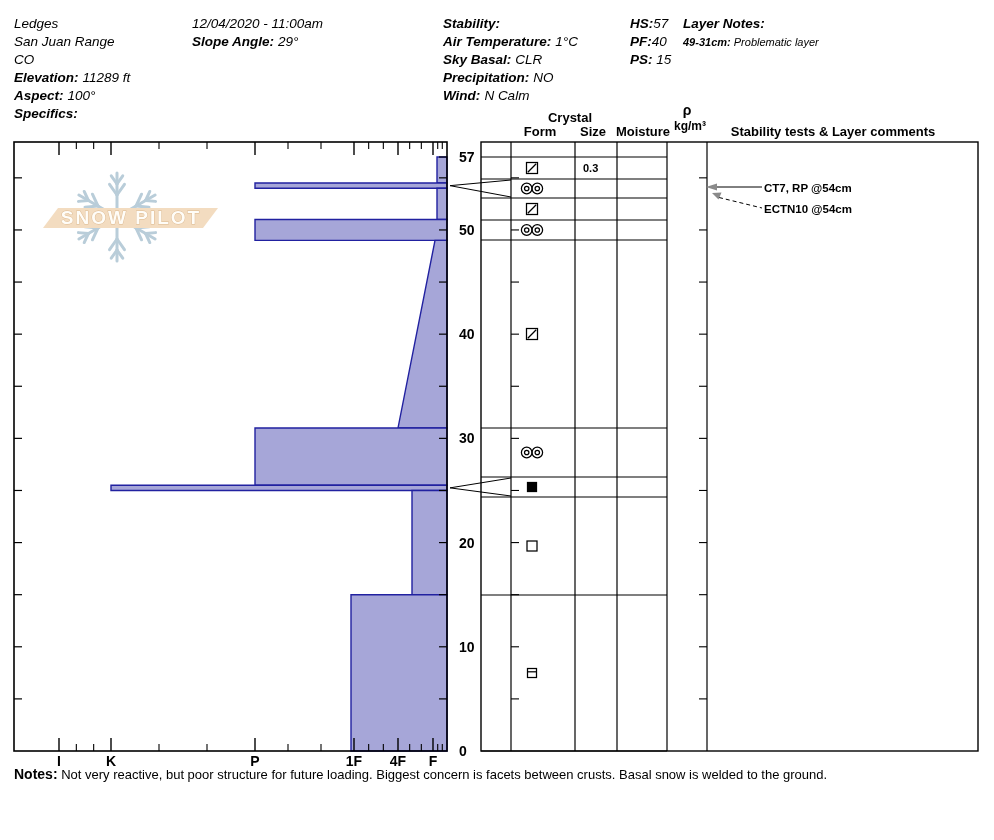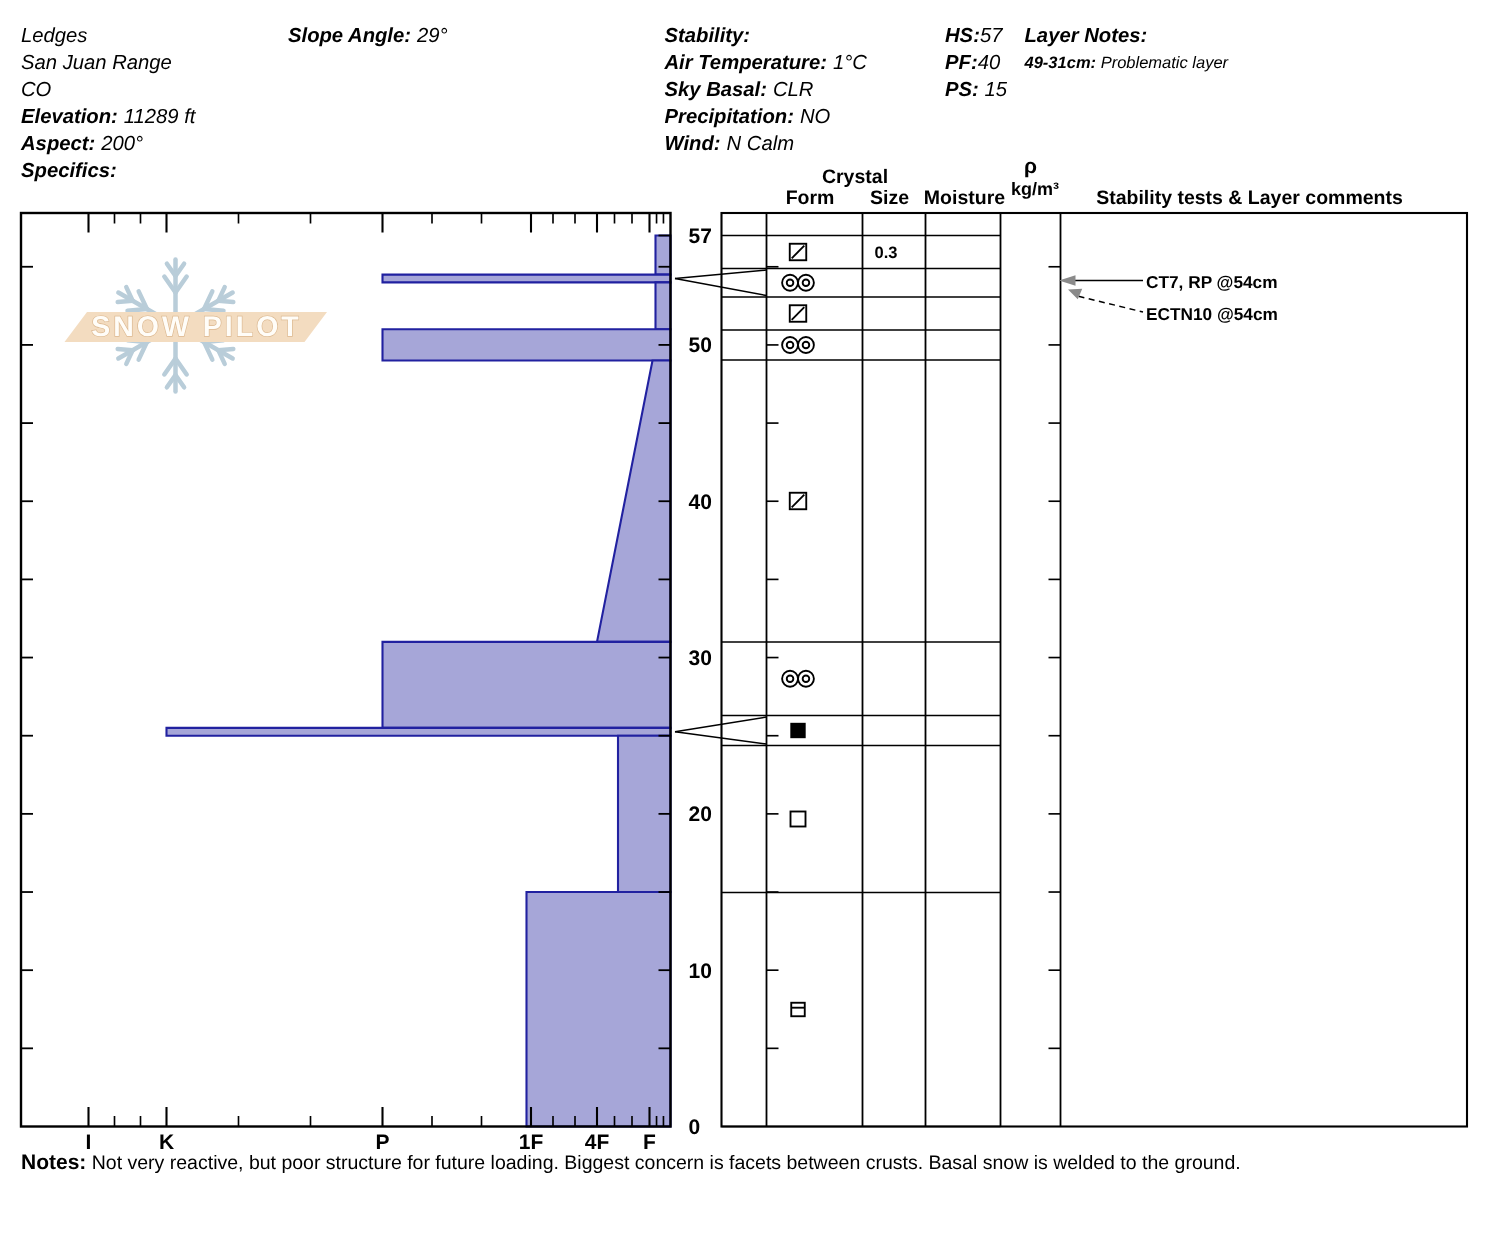--- a/index.html
+++ b/index.html
@@ -13,25 +13,26 @@
   #graph-svg{position:absolute;left:0;top:0;}
 </style>
 </head>
 <body>
 
 <div class="hcol" style="left:14px">
   <div>Ledges</div>
   <div>San Juan Range</div>
   <div>CO</div>
   <div><span class="lbl">Elevation:</span><span class="v">11289 ft</span></div>
-  <div><span class="lbl">Aspect:</span><span class="v">200°</span></div>
+  <div><span class="lbl">Aspect:</span><span class="v">100°</span></div>
   <div><span class="lbl">Specifics:</span></div>
 </div>
 
 <div class="hcol" style="left:192px">
+  <div>12/04/2020 - 11:00am</div>
   <div><span class="lbl">Slope Angle:</span><span class="v">29°</span></div>
 </div>
 
 <div class="hcol" style="left:443px">
   <div><span class="lbl">Stability:</span></div>
   <div><span class="lbl">Air Temperature:</span><span class="v">1°C</span></div>
   <div><span class="lbl">Sky Basal:</span><span class="v">CLR</span></div>
   <div><span class="lbl">Precipitation:</span><span class="v">NO</span></div>
   <div><span class="lbl">Wind:</span><span class="v">N Calm</span></div>
 </div>

